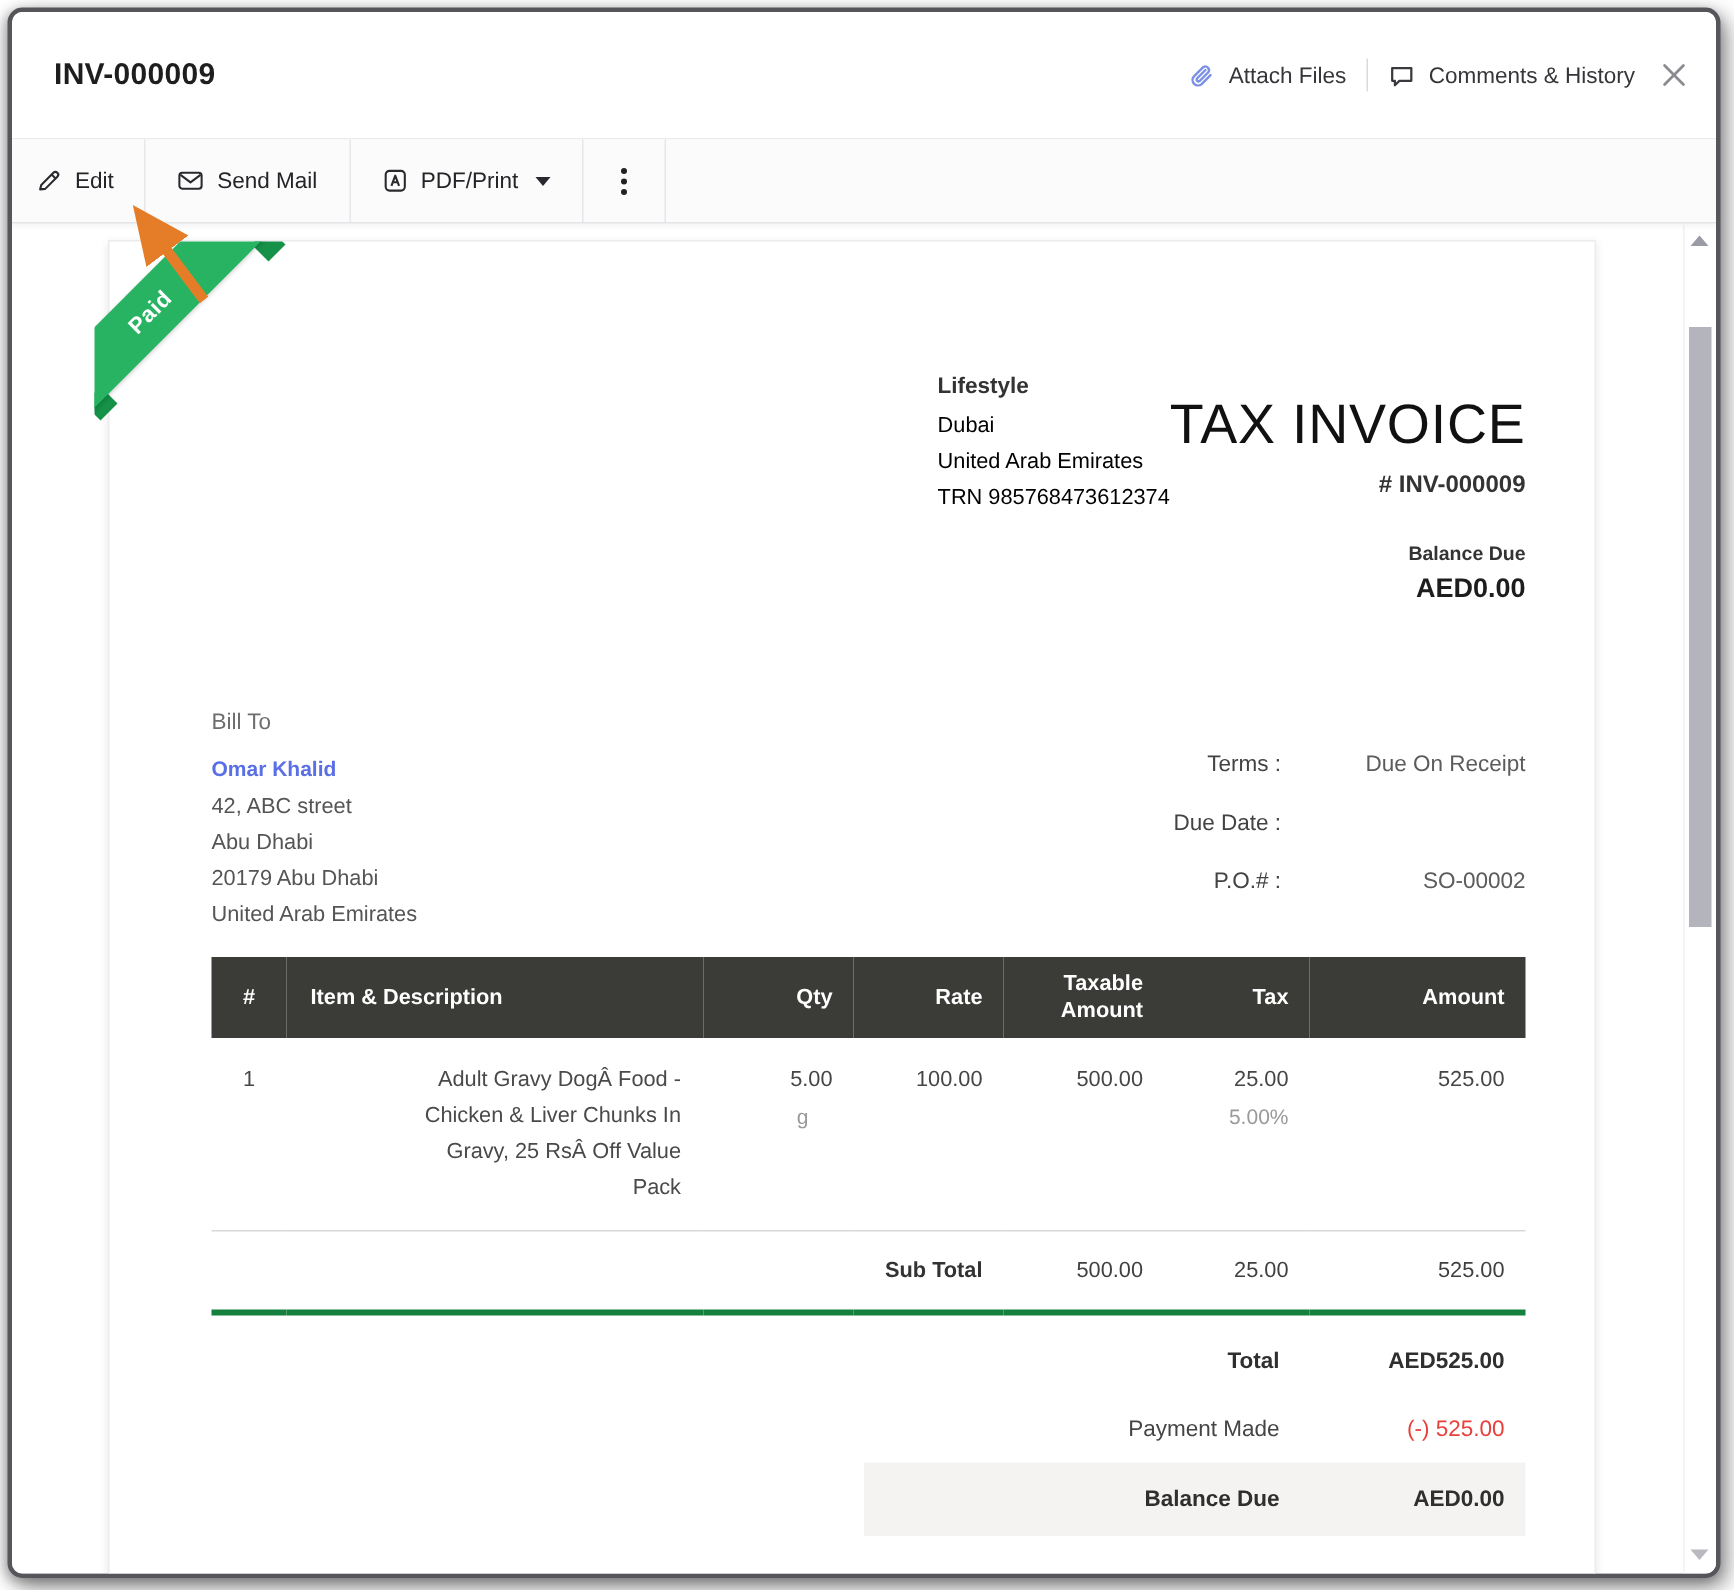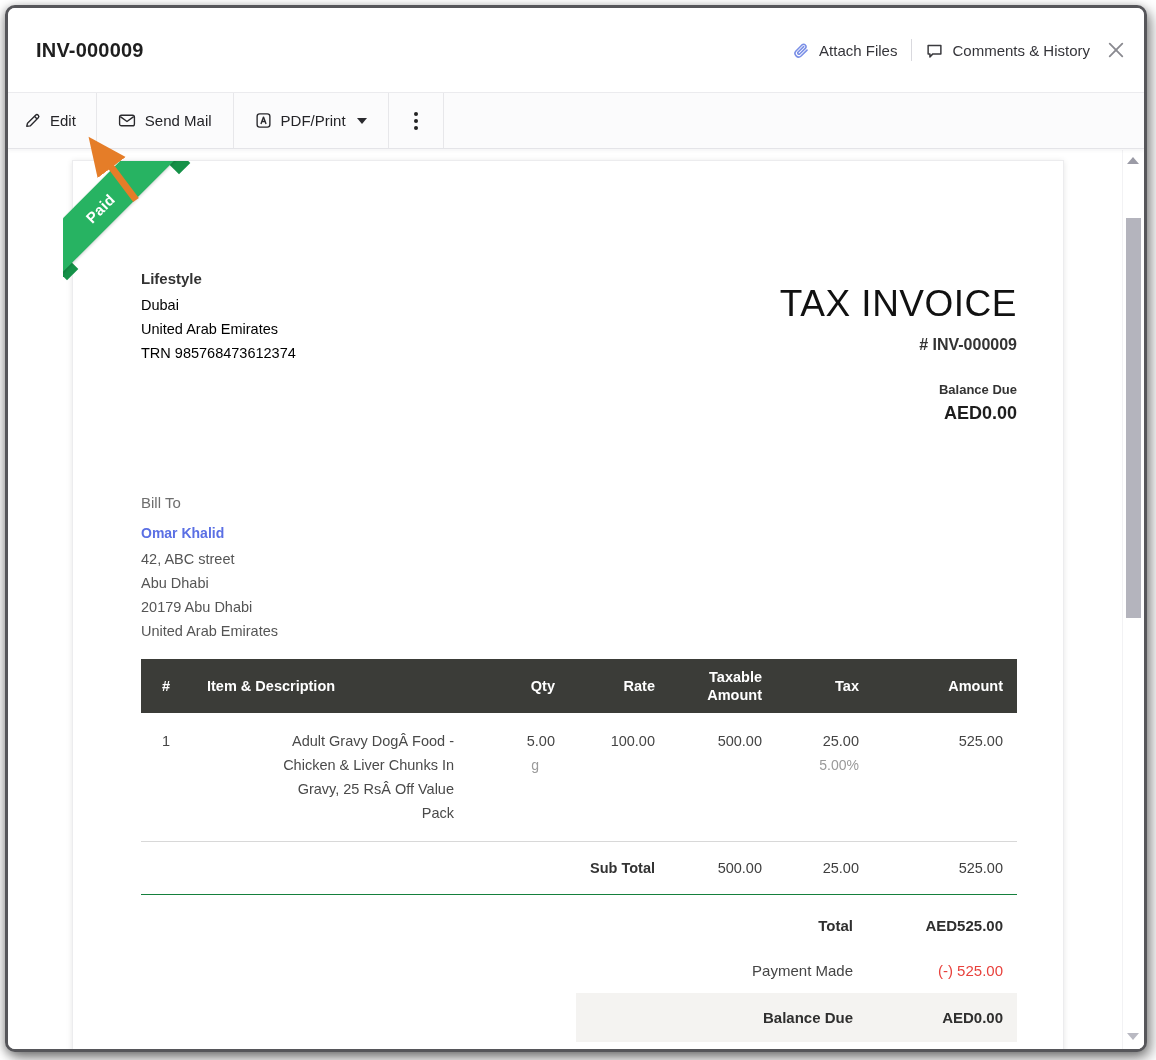--- a/index.html
+++ b/index.html
@@ -43,21 +43,21 @@
   .fold-top{left:108px;top:-6px;}
   .fold-left{left:-4px;top:100px;}
   .ribbon .band{position:absolute;left:-78px;top:28px;width:230px;height:38px;background:#27b362;
     transform:rotate(-45deg);display:flex;align-items:center;justify-content:center;
     color:#fff;font-weight:700;font-size:15px;letter-spacing:.5px;box-shadow:0 1px 3px rgba(0,0,0,.18);}
 
   
   .edit-arrow{position:absolute;left:70px;top:118px;z-index:10;pointer-events:none;}
 
   
-  .inv-row1{display:flex;justify-content:space-between;margin-top:21px;}
+  .inv-row1{display:flex;justify-content:flex-end;}
   .seller-name{font-size:15px;font-weight:700;color:#333;margin-bottom:6px;}
   .seller-line{line-height:24px;color:#000000;}
   .inv-head-right{text-align:right;margin-top:12px;}
   .inv-doc-title{font-size:37px;color:#111;font-weight:400;line-height:44px;letter-spacing:.5px;}
   .inv-number{font-size:16px;font-weight:600;color:#333;margin-top:10px;}
   .balance-block{margin-top:28px;}
   .balance-label{font-size:13px;font-weight:700;color:#333;}
   .balance-value{font-size:18px;font-weight:700;color:#1d1d1d;margin-top:6px;}
 
   
@@ -76,21 +76,21 @@
     padding:9px 14px 9px 0;text-align:right;line-height:18px;}
   .items-table th.c-num{text-align:center;padding:9px 0;}
   .items-table th.c-item{text-align:left;padding:9px 0 9px 16px;}
   .items-table td{vertical-align:top;padding:16px 14px 16px 0;text-align:right;color:#454545;line-height:24px;}
   .items-table td.c-num{text-align:center;padding-right:0;}
   .items-table td.c-item{text-align:left;padding-left:0;}
   .desc{margin-left:78px;max-width:185px;line-height:24px;color:#4a4a4a;text-align:right;}
   .muted{color:#9a9a9a;font-size:14px;}
   .unit{padding-right:16px;}
   .row-line td{border-bottom:1px solid #d8d8d8;}
-  .subtotal-row td{border-bottom:1px solid #15803d;padding:14px 14px 14px 0;color:#3f3f3f;}
+  .subtotal-row td{border-bottom:4px solid #15803d;padding:14px 14px 14px 0;color:#3f3f3f;}
   .subtotal-row .st-label{font-weight:700;color:#333;}
 
   
   .totals{margin-top:8px;display:flex;flex-direction:column;align-items:flex-end;}
   .t-row{display:flex;align-items:center;justify-content:flex-end;padding:14px 14px 14px 0;font-size:15px;}
   .t-label{color:#454545;}
   .t-label.bold{font-weight:700;color:#2f2f2f;}
   .t-value{width:150px;text-align:right;color:#2f2f2f;}
   .t-value.bold{font-weight:700;}
   .t-value.red{color:#e8413c;}
@@ -218,20 +218,34 @@
         </div>
 
         <div class="inv-row2">
           <div>
             <div class="billto-label">Bill To</div>
             <div class="billto-name">Omar Khalid</div>
             <div class="billto-line">42, ABC street</div>
             <div class="billto-line">Abu Dhabi</div>
             <div class="billto-line">20179 Abu Dhabi</div>
             <div class="billto-line">United Arab Emirates</div>
+          </div>
+          <div class="meta">
+            <div class="meta-row">
+              <span class="meta-label">Terms :</span>
+              <span class="meta-value">Due On Receipt</span>
+            </div>
+            <div class="meta-row">
+              <span class="meta-label">Due Date :</span>
+              <span class="meta-value"></span>
+            </div>
+            <div class="meta-row">
+              <span class="meta-label">P.O.# :</span>
+              <span class="meta-value">SO-00002</span>
+            </div>
           </div>
         </div>
 
         <table class="items-table">
           <colgroup>
             <col style="width:50px">
               <col>
               <col style="width:100px">
               <col style="width:100px">
             <col style="width:107px">

